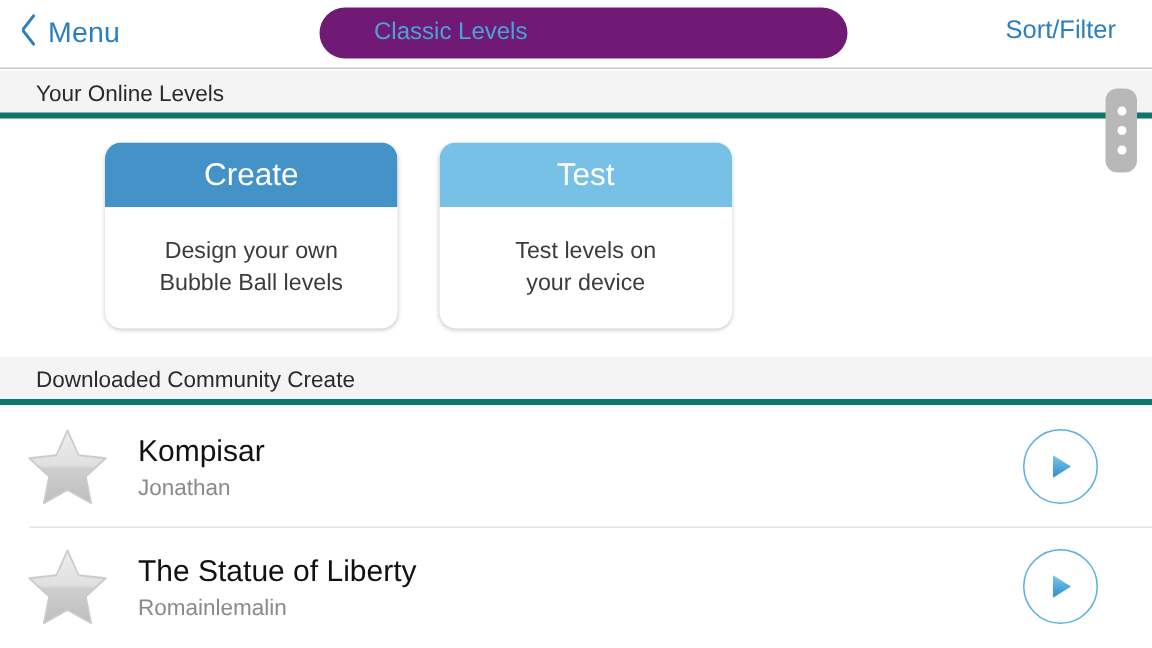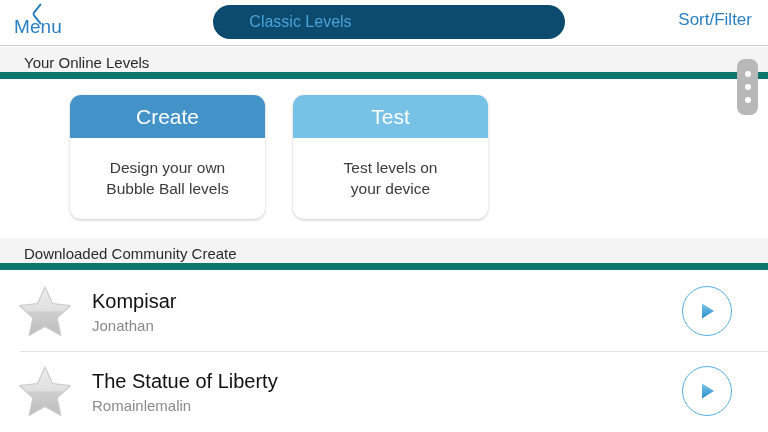--- a/index.html
+++ b/index.html
@@ -13,65 +13,65 @@
 
   
   .navbar {
     position:absolute; left:0; top:0; width:768px; height:46px;
     background:#ffffff;
     border-bottom:1px solid #c8c8c8;
   }
   .nav-back {
     position:absolute; left:14px; top:8px;
     display:flex; align-items:center; gap:7px;
-    height:30px; cursor:pointer;flex-direction:column;
+    height:30px; cursor:pointer;
   }
   .chev {
     width:11px; height:19px; position:relative; display:block;
   }
   .chev::before, .chev::after {
     content:""; position:absolute; left:1px;
     width:13px; height:2px; background:#2a7fc1; border-radius:2px;
   }
   .chev::before { top:5px;  transform:rotate(-52deg); transform-origin:left center; }
   .chev::after  { top:5px;  transform:rotate(52deg);  transform-origin:left center; }
   .nav-back-label {
     font-size:19px; color:#2a7fc1; letter-spacing:.1px;
   }
   .nav-right {
-    position:absolute; right:16px; top:10px;
+    position:absolute; right:24px; top:10px;
     font-size:17px; color:#2a7fc1; cursor:pointer;
   }
 
   
   .segmented {
     position:absolute; left:213px; top:5px;
     width:352px; height:34px;
-    background:#0c4a6e;
+    background:#701a75;
     border-radius:17px;
     display:flex; align-items:center;text-align:right;
   }
   .seg {
     height:34px; border-radius:17px;
     display:flex; align-items:center; justify-content:center;
     font-size:16px; cursor:pointer; white-space:nowrap;
   }
   .seg-inactive { width:175px; color:#49a3da; }
   .seg-active {
     width:172px; margin-left:0;
     color:#ffffff;
     background:linear-gradient(180deg,#6ec4ee 0%,#41a7e0 55%,#2e98d6 100%);
     box-shadow:0 1px 2px rgba(0,0,0,.18);
   }
 
   
   .section-header {
     position:absolute; left:0; width:768px; height:32px;
     background:#f4f4f4;
-    border-bottom:7px solid #0f766e;
+    border-bottom:4px solid #0f766e;
   }
   .section-header span {
     position:absolute; left:24px; top:7px;
     font-size:15px; color:#2a2a2a;
   }
   #sh-online { top:47px; }
   #sh-downloaded { top:238px; }
 
   
   .grip {

